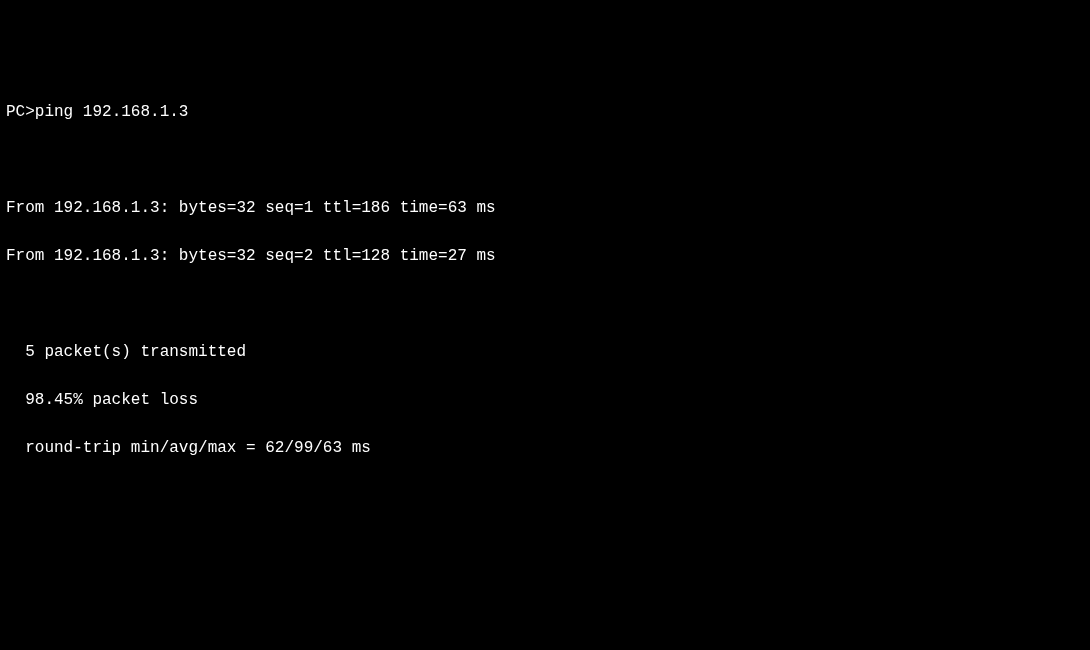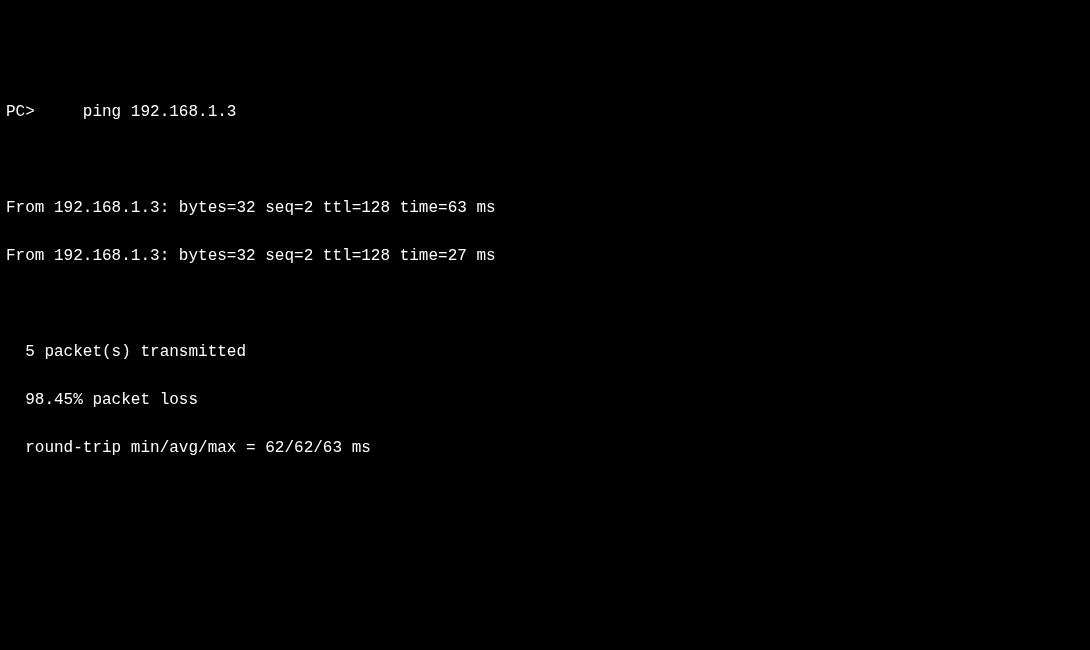--- a/index.html
+++ b/index.html
@@ -20,36 +20,35 @@
       white-space: pre;
     }
     .terminal-line {
       display: block;
     }
     .prompt {
       display: inline;
     }
     .cmd {
       display: inline;
-      margin-left: 48px;
     }
   </style>
 </head>
 <body>
 
 
 
 <div><span class="terminal-line"><span class="prompt">PC&gt;</span><span class="cmd">ping 192.168.1.3</span></span>
 <span class="terminal-line"> </span>
-<span class="terminal-line">From 192.168.1.3: bytes=32 seq=2 ttl=128 time=63 ms</span>
+<span class="terminal-line">From 192.168.1.3: bytes=32 seq=1 ttl=186 time=63 ms</span>
 <span class="terminal-line">From 192.168.1.3: bytes=32 seq=2 ttl=128 time=27 ms</span>
 <span class="terminal-line"> </span>
 <span class="terminal-line">  5 packet(s) transmitted</span>
 <span class="terminal-line">  98.45% packet loss</span>
-<span class="terminal-line">  round-trip min/avg/max = 62/62/63 ms</span>
+<span class="terminal-line">  round-trip min/avg/max = 62/99/63 ms</span>
 <span class="terminal-line"> </span>
 
 
 
 
 
 
 
 
 

